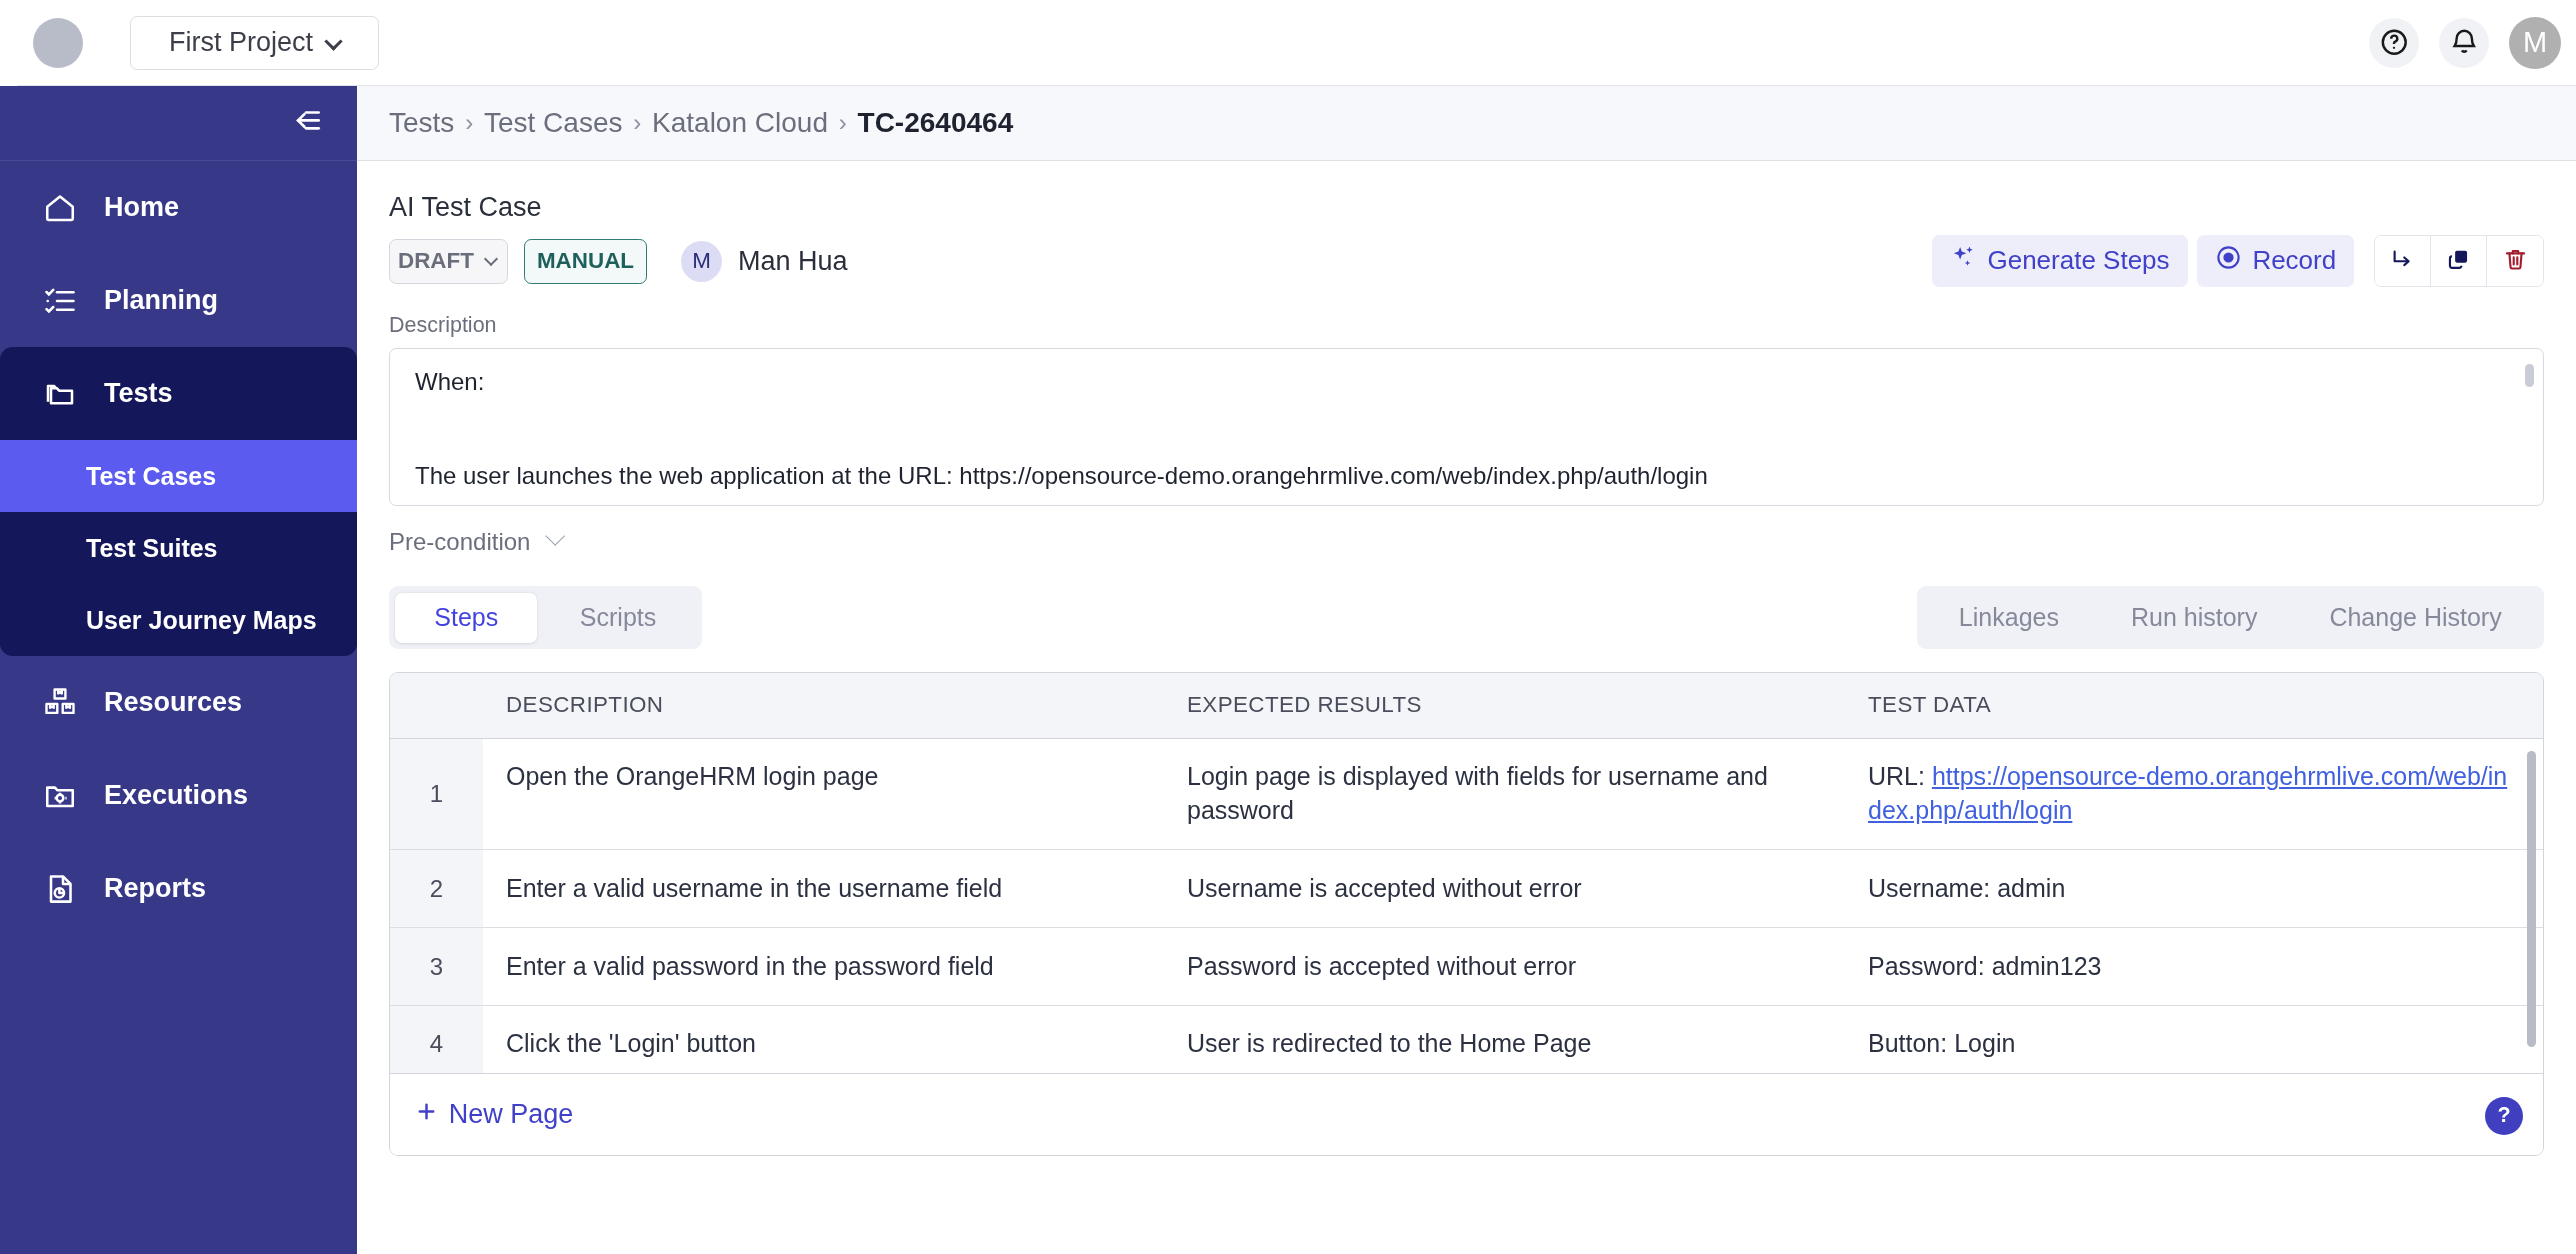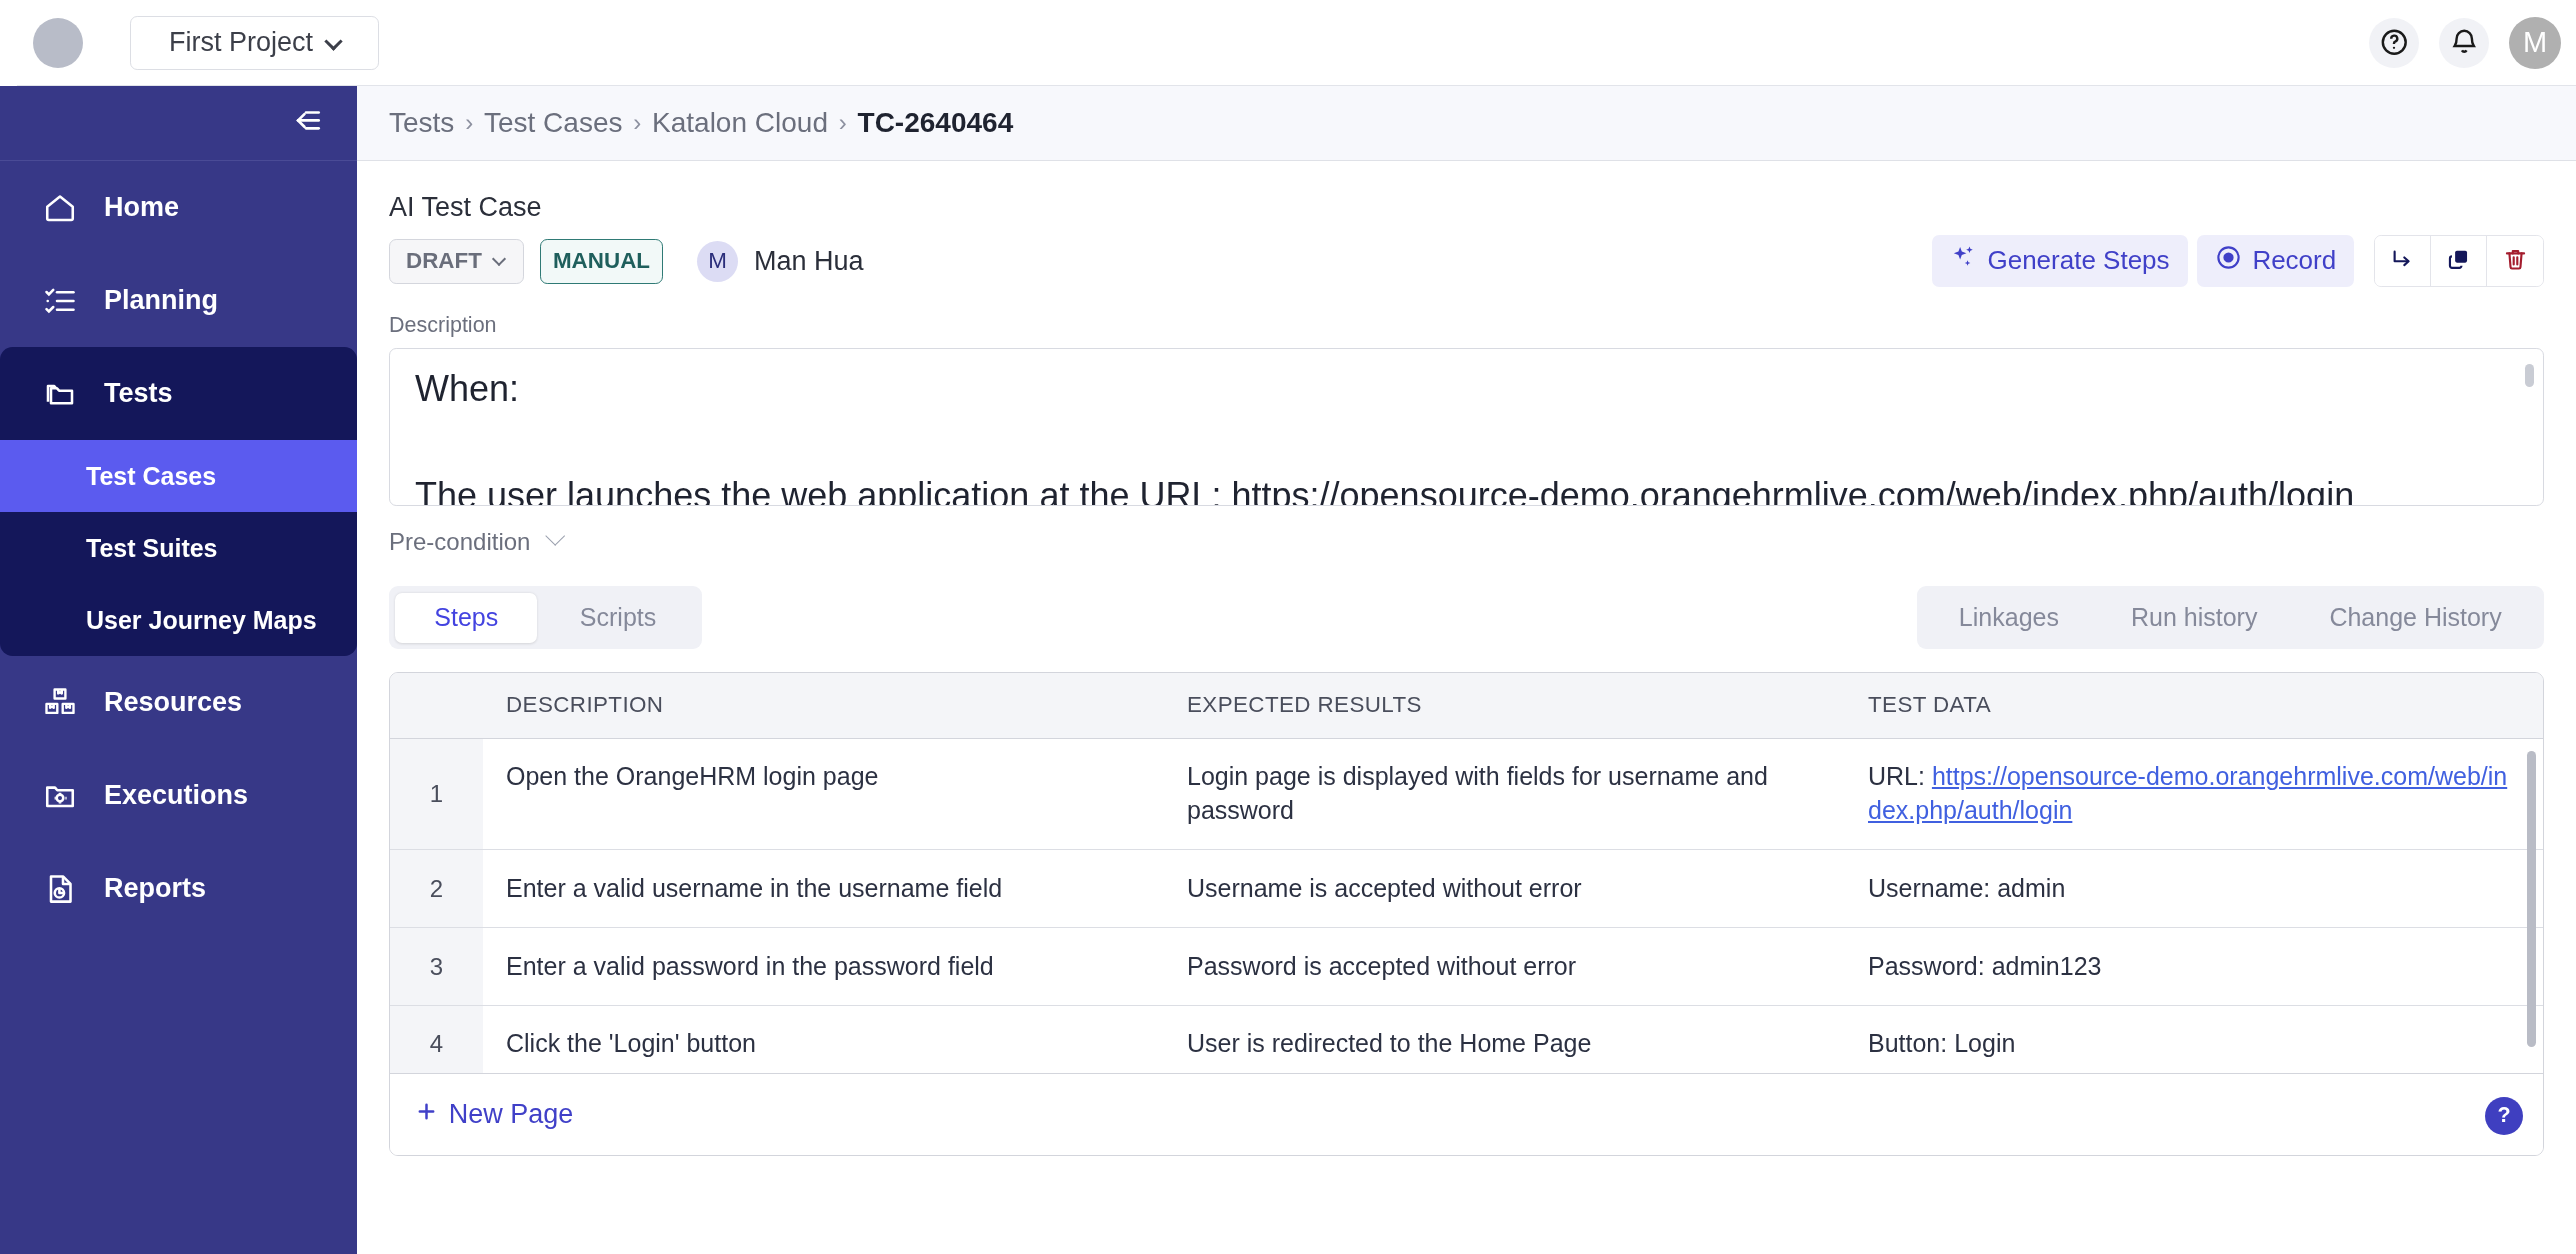--- a/index.html
+++ b/index.html
@@ -110,21 +110,21 @@
   .breadcrumb .current { color: #1f2330; font-weight: bold; }
 
   .page-body { padding: 30.5px 32px 0 32px; position: relative; }
 
   .tc-type { font-size: 27px; color: #2b2f3a; }
   .tc-row {
     display: flex; align-items: center; margin-top: 16px; gap: 16px;
     position: relative;
   }
   .badge-draft {
-    height: 45px; padding: 0 16px; border: 0.9px solid #d4d6dd;
+    height: 45px; padding: 0 8px; border: 0.9px solid #d4d6dd;
     border-radius: 7.2px; background: #f6f6f8;
     display: flex; align-items: center; gap: 10.8px;
     font-size: 22.4px; font-weight: bold; color: #6a6e7b; cursor: pointer;
   }
   .badge-draft .chev::after { width: 8px; height: 8px; border-width: 2.7px; }
   .badge-manual {
     height: 45px; padding: 0 12px; border: 1.4px solid #2f7a75;
     border-radius: 7.2px; background: #f2f9f8;
     display: flex; align-items: center;
     font-size: 22.4px; font-weight: bold; color: #1f5f5c;
@@ -154,21 +154,21 @@
     width: 56px; height: 52px; display: flex; align-items: center; justify-content: center;
     background: #fff; cursor: pointer; border-right: 0.9px solid #e3e4ea;
   }
   .icon-btn:last-child { border-right: none; }
 
   .field-label { font-size: 21.5px; color: #6b6f7d; margin-top: 29px; }
   .desc-box {
     margin-top: 10.8px; border: 0.9px solid #d8dae1; border-radius: 7.2px;
     height: 158px; padding: 20px 25px; position: relative; overflow: hidden;
   }
-  .desc-line { font-size: 36px; color: #1f2330; line-height: 1.1; }
+  .desc-line { font-size: 24px; color: #1f2330; line-height: 1.1; }
   .desc-line.second { margin-top: 67px; }
   .desc-scroll {
     position: absolute; right: 9px; top: 14.3px;
     width: 9px; height: 23px; border-radius: 5.4px; background: #c9ccd4;
     cursor: pointer;
   }
 
   .precond {
     margin-top: 21.5px; display: flex; align-items: flex-start; gap: 16px;
     font-size: 24px; color: #6b6f7d; cursor: pointer;

